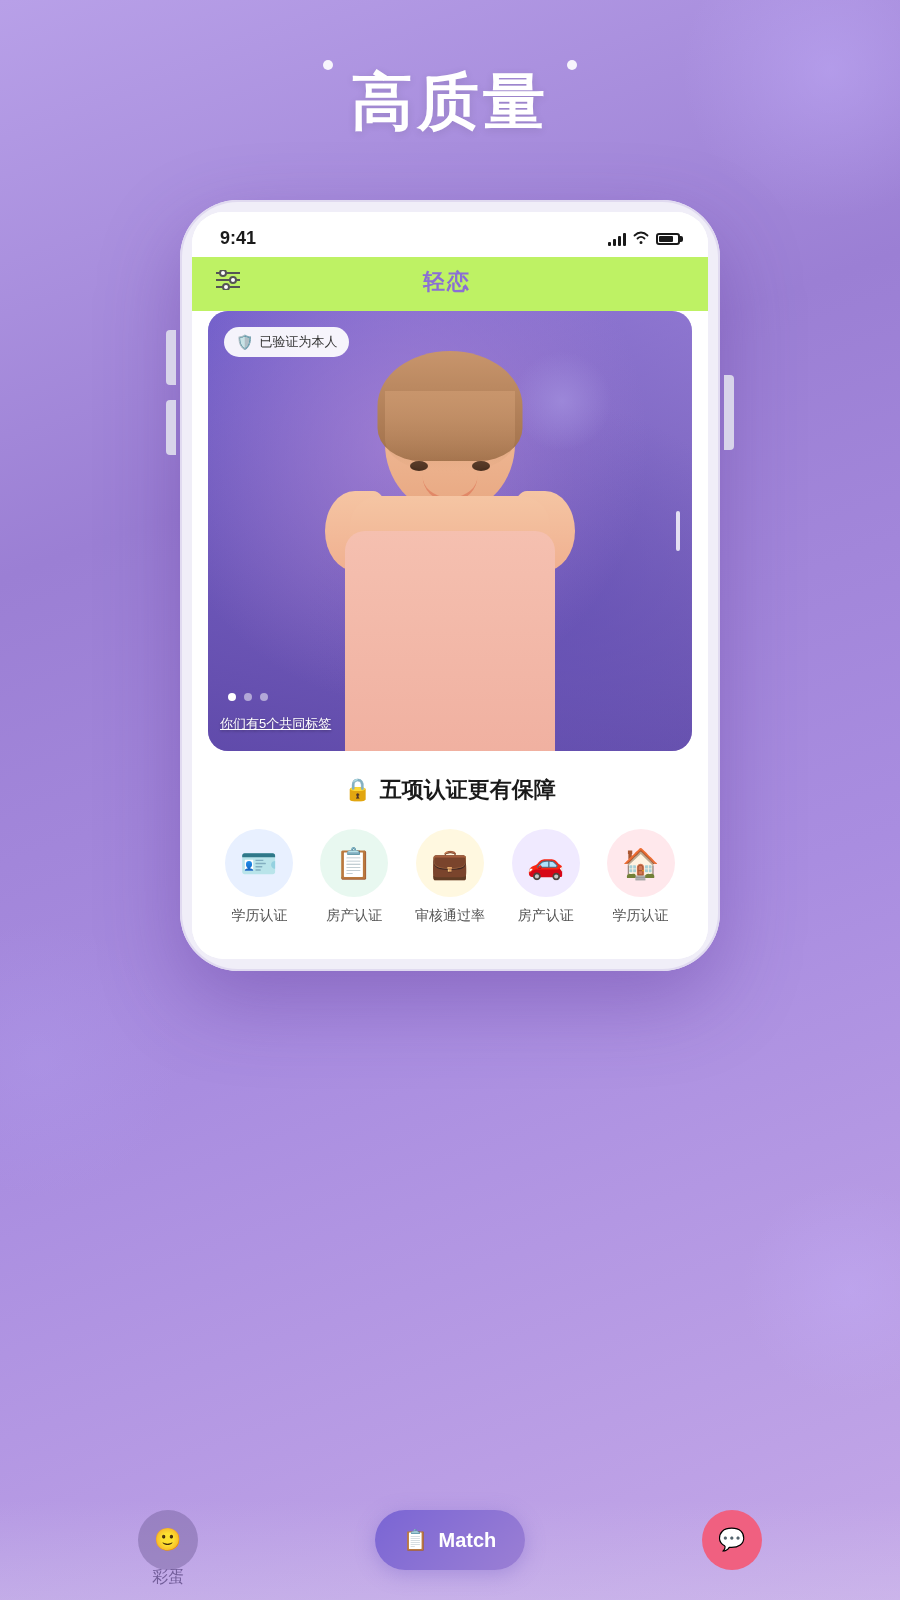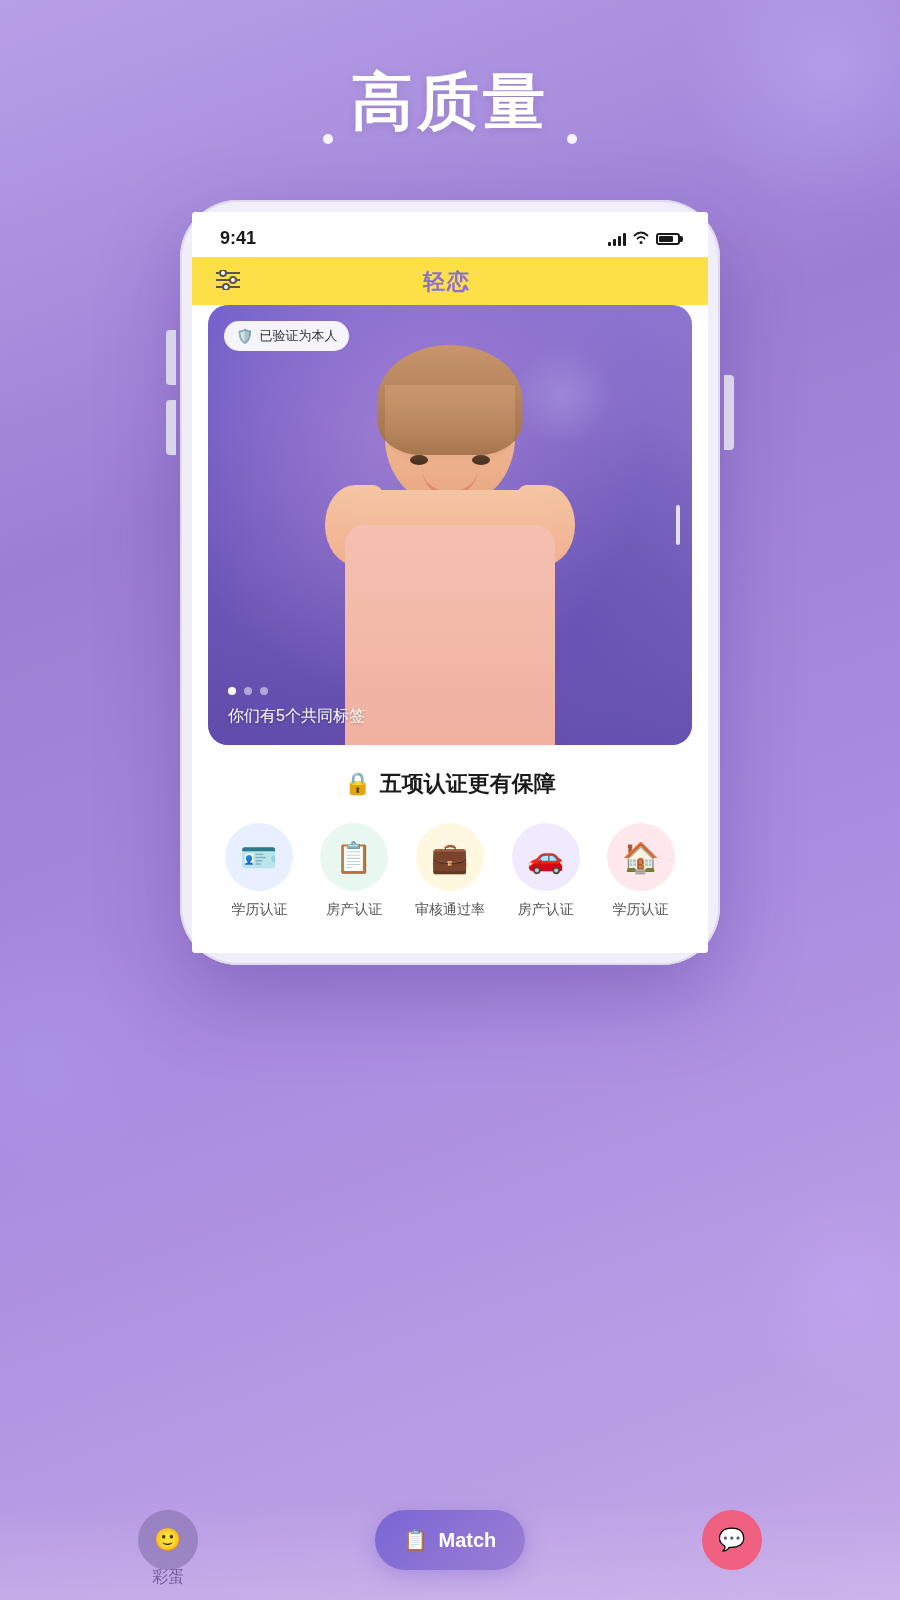--- a/index.html
+++ b/index.html
@@ -13,21 +13,21 @@
     }
 
     
     .top-section {
       text-align: center;
       padding-top: 60px;
       position: relative;
     }
     .headline-row {
       display: flex;
-      align-items: flex-end;
+      align-items: flex-start;
       justify-content: center;
       gap: 18px;
       margin-bottom: 18px;
     }
     .headline-text {
       color: white;
       font-size: 62px;
       font-weight: 900;
       letter-spacing: 4px;
       text-shadow: 0 2px 8px rgba(0,0,0,0.1);
@@ -57,21 +57,21 @@
     }
     .phone-outer {
       background: #f0eef8;
       border-radius: 58px;
       padding: 12px;
       box-shadow: 0 30px 80px rgba(80,40,140,0.35), inset 0 0 0 2px #e0daf0;
       position: relative;
     }
     .phone-inner {
       background: white;
-      border-radius: 4px;
+      border-radius: 32px;
       overflow: hidden;
       position: relative;
     }
     
     .phone-outer::before {
       content: '';
       position: absolute;
       left: -14px;
       top: 130px;
       width: 10px;
@@ -163,22 +163,22 @@
       background: white;
       border-radius: 0 0 20px 20px;
       z-index: 10;
     }
 
     
     .app-header {
       display: flex;
       justify-content: space-between;
       align-items: center;
-      padding: 10px 24px 8px;
-      background: #fde047;
+      padding: 10px 24px 14px;
+      background: #bef264;
     }
     .filter-icon {
       font-size: 20px;
       color: #555;
     }
     .app-logo {
       font-size: 22px;
       font-weight: 600;
       color: #8a6fd4;
       letter-spacing: 2px;
@@ -397,26 +397,27 @@
       background: rgba(255,255,255,0.5);
     }
     .dot-ind.active {
       background: white;
     }
 
     
     .tag-text {
       position: absolute;
       bottom: 18px;
-      left: 20px;
+      left: 12px;
       color: white;
-      font-size: 16px;
+      font-size: 13px;
       font-weight: 500;
       z-index: 20;
       text-shadow: 0 1px 3px rgba(0,0,0,0.3);
+      text-decoration: underline;
     }
 
     
     .cert-card {
       background: white;
       margin: 0;
       border-top-left-radius: 0;
       border-top-right-radius: 0;
       padding: 24px 20px 20px;
     }

